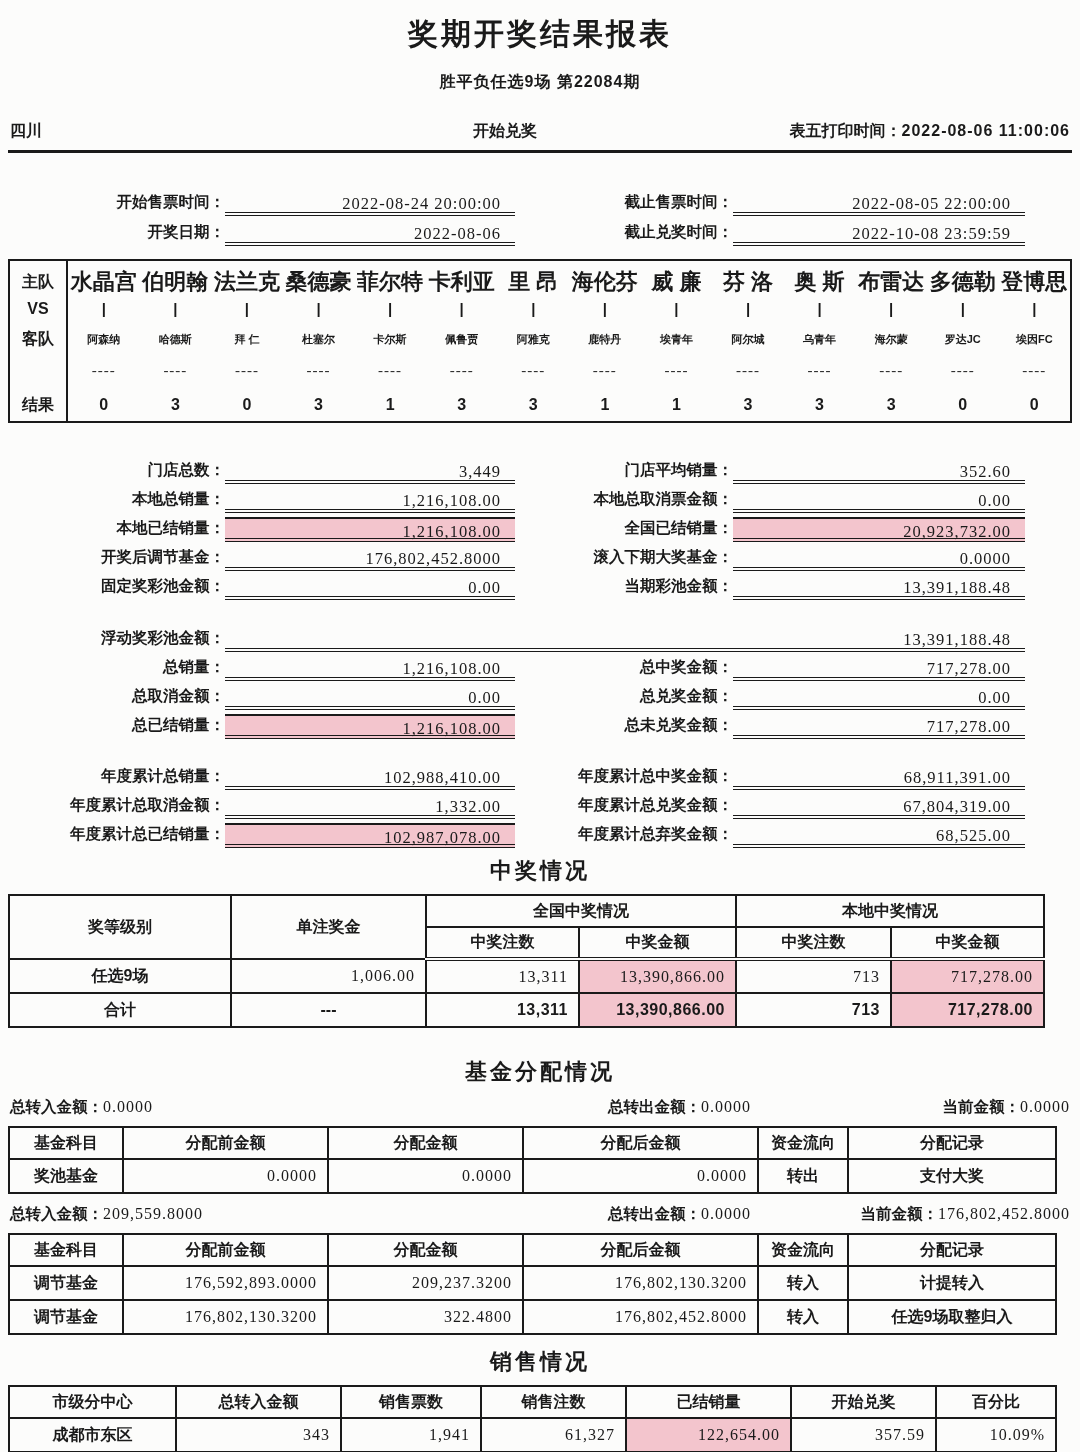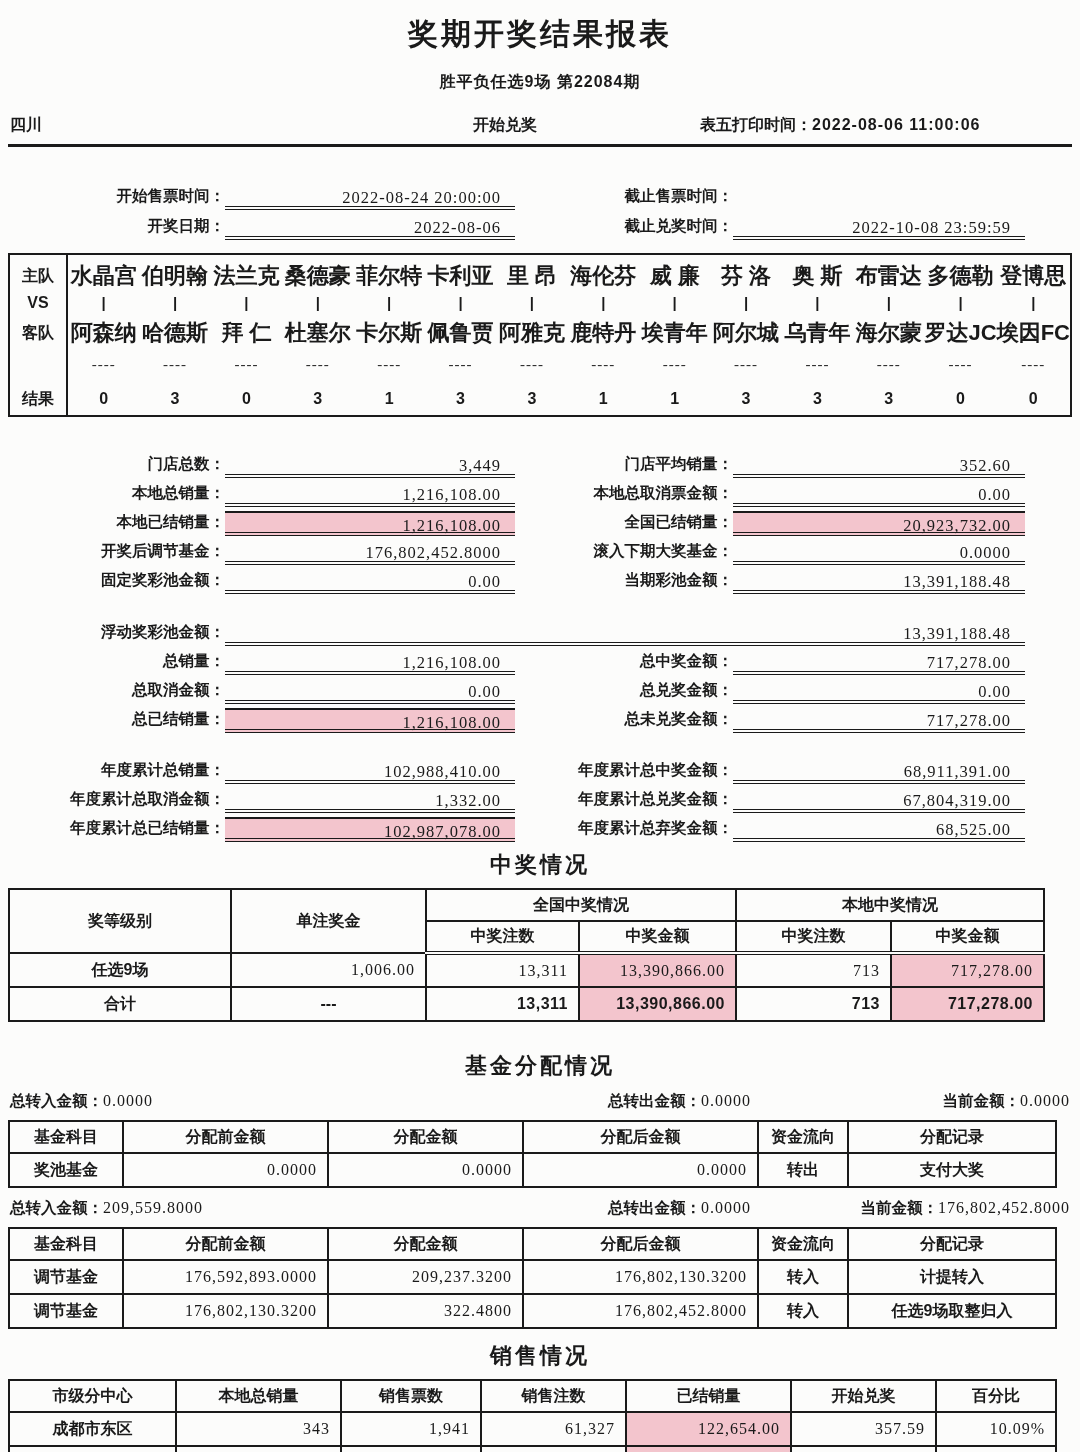--- a/index.html
+++ b/index.html
@@ -1,41 +1,41 @@
 <!DOCTYPE html>
 <html><head>
 <meta charset="utf-8">
 <style>
   html,body{margin:0;padding:0;background:#ffffff;}
   .page{width:1080px;min-height:1452px;background:#fcfcfb;color:#1a1a1a;
         font-family:"Liberation Sans",sans-serif;overflow:hidden;box-sizing:border-box;}
   .hd-title{text-align:center;font-size:30px;font-weight:bold;padding-top:14px;letter-spacing:3px;}
   .hd-sub{text-align:center;font-size:16px;font-weight:bold;margin-top:17px;letter-spacing:1px;}
-  .info-row{display:flex;align-items:flex-end;margin:22px 10px 0 10px;font-size:16px;font-weight:bold;}
+  .info-row{display:flex;align-items:flex-end;margin:28px 10px 0 10px;font-size:16px;font-weight:bold;}
   .info-left{width:300px;text-align:left;}
   .info-center{flex:1;text-align:center;}
-  .info-right{width:370px;text-align:left;white-space:nowrap;}
+  .info-right{width:370px;text-align:right;white-space:nowrap;}
   .rule{height:3px;background:#1a1a1a;margin:8px 8px 0 8px;}
 
   .fblock{margin-top:32px;}
   .frow{display:flex;margin-left:8px;height:29px;align-items:flex-end;}
   .flabel{font-weight:bold;font-size:15.5px;text-align:right;padding-bottom:3px;white-space:nowrap;box-sizing:border-box;}
   .fl1{width:217px;} .fl2{width:218px;}
   .fvalue{font-family:"Liberation Serif",serif;font-size:16.5px;text-align:right;
           padding:0 14px 1px 0;border-bottom:4px double #1a1a1a;letter-spacing:1px;
           white-space:nowrap;height:25px;line-height:25px;box-sizing:border-box;}
   .fv1{width:290px;} .fv2{width:292px;} .fvfull{width:800px;}
   .fvalue.hl{background:#f3c5cd;border-top:2px solid #1a1a1a;}
 
   .teams{display:flex;margin:13px 8px 0 8px;border:2px solid #1a1a1a;background:#fcfcfb;}
   .tlabelcol{width:56px;border-right:2px solid #1a1a1a;text-align:center;}
   .tcol{flex:1;text-align:center;}
   .trow-home{height:36px;line-height:42px;font-size:22px;font-weight:bold;white-space:nowrap;}
   .trow-vs{height:26px;line-height:24px;font-size:15px;font-weight:bold;}
-  .trow-away{height:34px;line-height:32px;font-size:22px;font-weight:bold;white-space:nowrap;}
+  .trow-away{height:34px;line-height:32px;font-size:11px;font-weight:bold;white-space:nowrap;}
   .trow-dash{height:26px;line-height:26px;font-family:"Liberation Serif",serif;letter-spacing:1px;color:#2b2b2b;font-size:15px;}
   .trow-res{height:38px;line-height:44px;font-size:16px;font-weight:bold;}
   .tlabelcol .trow-home,.tlabelcol .trow-vs,.tlabelcol .trow-away,.tlabelcol .trow-res{font-size:16px;}
 
   .sec-title{text-align:center;font-size:22px;font-weight:bold;letter-spacing:3px;}
 
   table.rep{border-collapse:collapse;margin:8px 0 0 8px;table-layout:fixed;background:#fcfcfb;}
   .rep td{border:2px solid #1a1a1a;font-size:16px;height:32px;padding:0 2px;box-sizing:border-box;overflow:hidden;white-space:nowrap;}
   .rep td.h{text-align:center;font-weight:bold;}
   .rep td.subh{border-bottom:4px double #1a1a1a;}
@@ -65,20 +65,21 @@
     <div class="info-right"><span>表五打印时间：</span><span class="snum" style="font-weight:bold;font-family:'Liberation Sans',sans-serif;font-size:16px;">2022-08-06 11:00:06</span></div>
   </div>
 
   <div class="rule"></div>
 
   <div class="fblock">
     <div class="frow" style="height:31px;">
       <div class="flabel fl1">开始售票时间：</div>
       <div class="fvalue fv1">2022-08-24 20:00:00</div>
       <div class="flabel fl2">截止售票时间：</div>
+      <div class="fvalue fv2">2022-08-05 22:00:00</div>
     </div>
     <div class="frow" style="height:30px;">
       <div class="flabel fl1">开奖日期：</div>
       <div class="fvalue fv1">2022-08-06</div>
       <div class="flabel fl2">截止兑奖时间：</div>
       <div class="fvalue fv2">2022-10-08 23:59:59</div>
     </div>
   </div>
 
   <div class="teams">
@@ -399,21 +400,21 @@
         <col style="width:165px">
         <col style="width:140px">
         <col style="width:145px">
         <col style="width:165px">
         <col style="width:145px">
         <col style="width:120px">
       </colgroup>
     <tbody>
         <tr>
       <td class="h">市级分中心</td>
-      <td class="h">本地总销量</td>
+      <td class="h">总转入金额</td>
       <td class="h">销售票数</td>
       <td class="h">销售注数</td>
       <td class="h">已结销量</td>
       <td class="h">开始兑奖</td>
       <td class="h">百分比</td>
     </tr>
     <tr class="tall">
       <td class="c">成都市东区</td>
       <td class="num">343</td>
       <td class="num">1,941</td>

